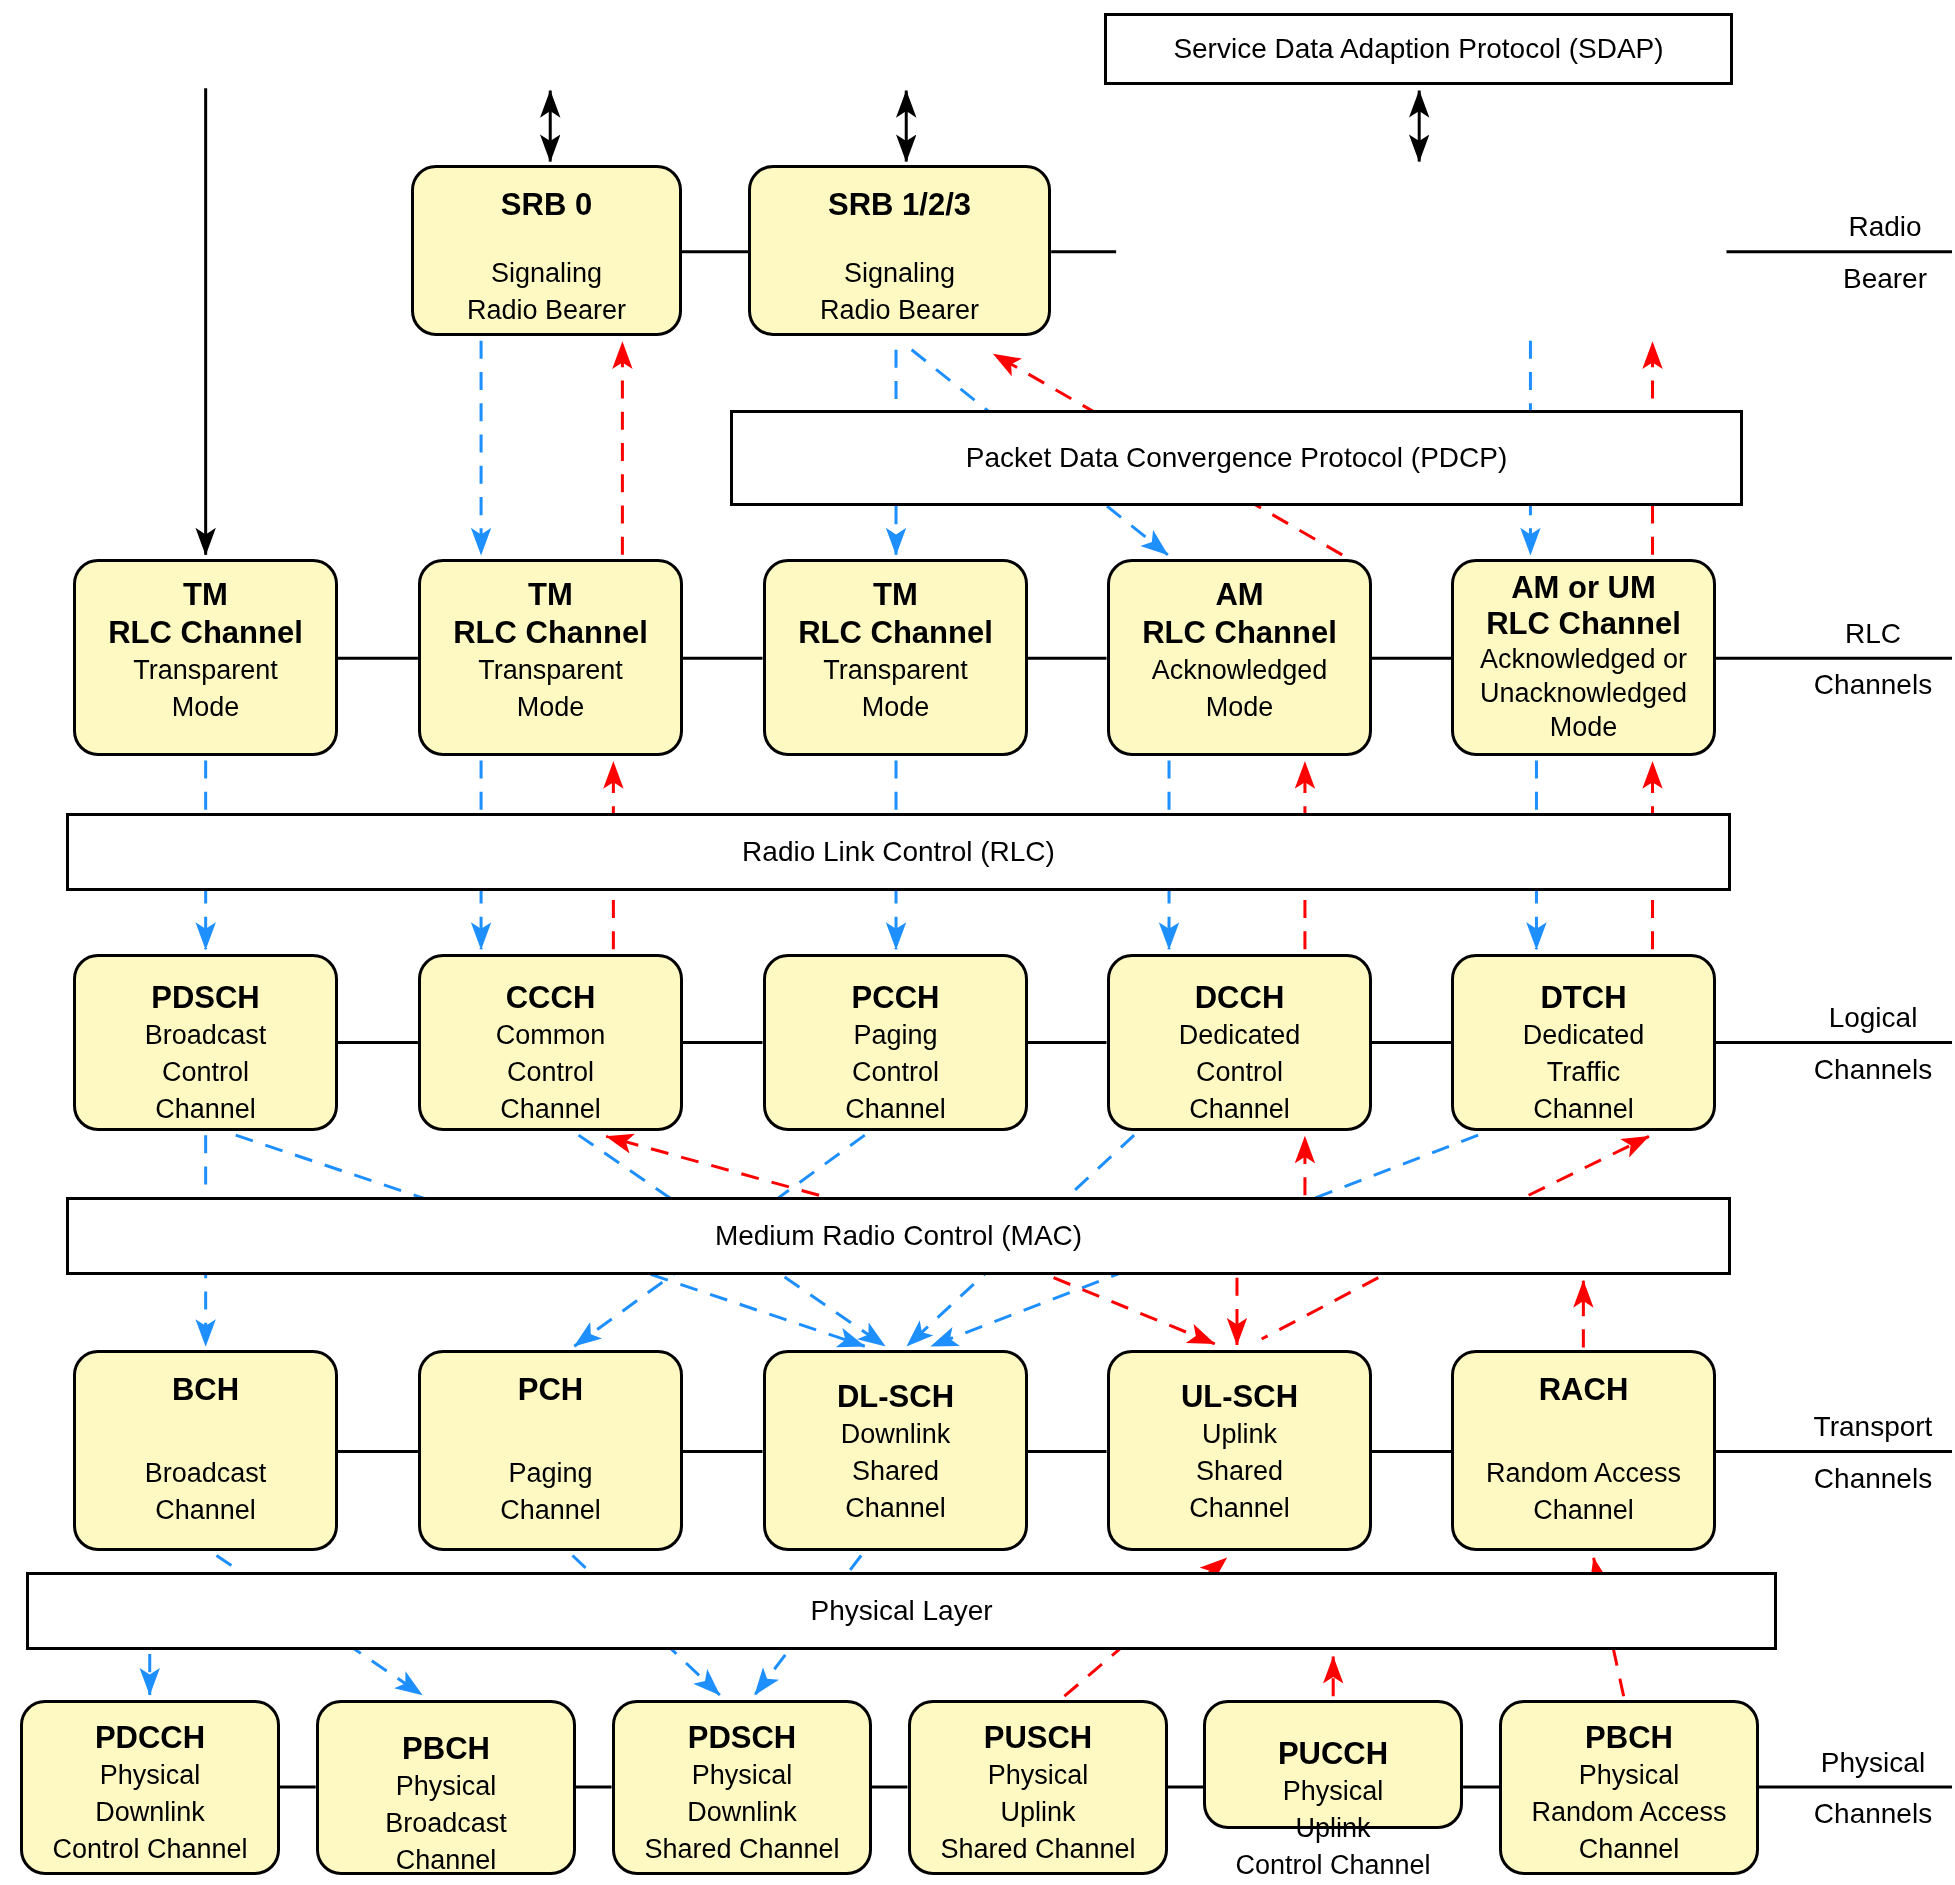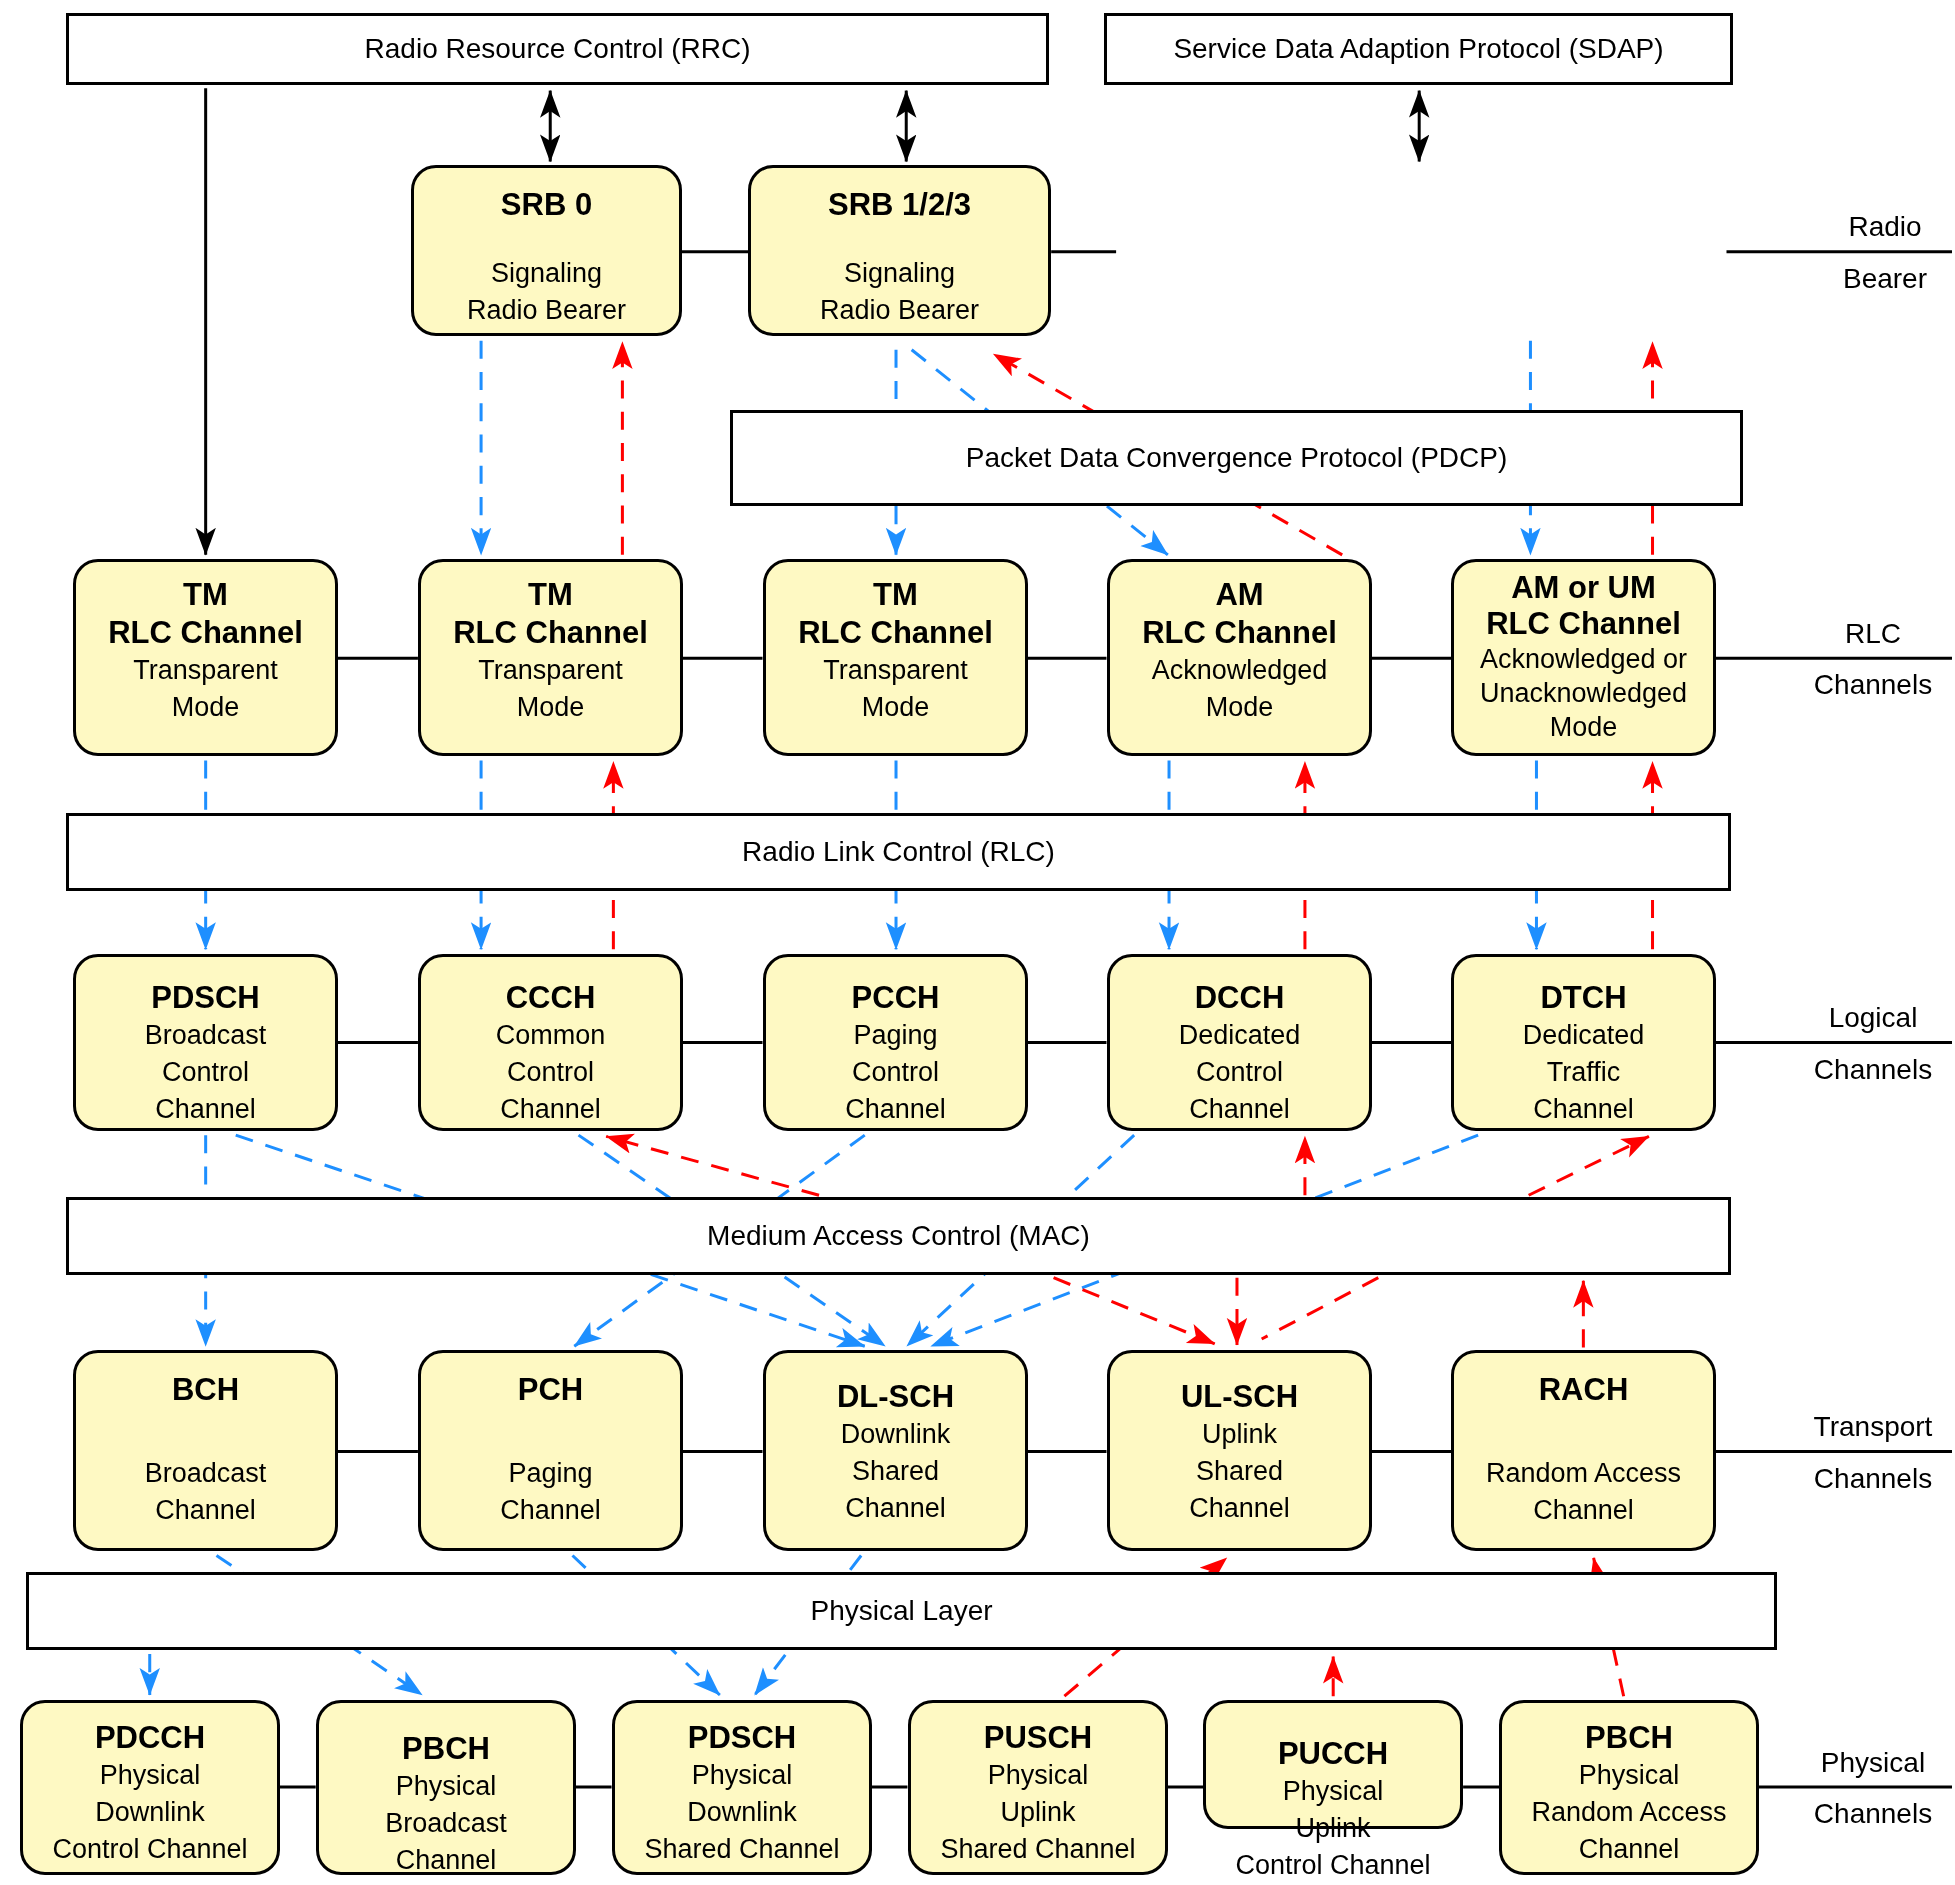--- a/index.html
+++ b/index.html
@@ -107,34 +107,31 @@
     <line x1="1752" y1="2124" x2="2020" y2="2234" marker-end="url(#mr)"></line>
     <line x1="2057" y1="2124" x2="2057" y2="2236" marker-end="url(#mr)"></line>
     <line x1="2292" y1="2124" x2="2098" y2="2226"></line>
     <line x1="2633" y1="2240" x2="2633" y2="2129" marker-end="url(#mr)"></line>
     <line x1="1770" y1="2820" x2="2040" y2="2590" marker-end="url(#mr)"></line>
     <line x1="2217" y1="2820" x2="2217" y2="2754" marker-end="url(#mr)"></line>
     <line x1="2700" y1="2820" x2="2650" y2="2590" marker-end="url(#mr)"></line>
   </g>
 </svg>
 
-<div class="bar" style="left:66px;top:13.2px;width:983px;height:72px">
-      <span>Radio Resource Control (RRC)</span>
-    </div>
 <div class="bar" style="left:1104px;top:13.2px;width:629px;height:72px">
       <span>Service Data Adaption Protocol (SDAP)</span>
     </div>
 <div class="bar" style="left:730px;top:410px;width:1013px;height:96px">
       <span>Packet Data Convergence Protocol (PDCP)</span>
     </div>
 <div class="bar" style="left:66px;top:813px;width:1665px;height:78px">
       <span>Radio Link Control (RLC)</span>
     </div>
 <div class="bar" style="left:66px;top:1197px;width:1665px;height:78px">
-      <span>Medium Access Control (MAC)</span>
+      <span>Medium Radio Control (MAC)</span>
     </div>
 <div class="bar" style="left:26px;top:1572px;width:1751px;height:78px">
       <span>Physical Layer</span>
     </div>
 
 <div class="node" style="left:411px;top:165px;width:271px;height:171px;padding-top:18px">
   <div class="t">SRB 0</div>
   <div class="sp" style="height:31px"></div>
   <div class="s">Signaling
 Radio Bearer</div>

